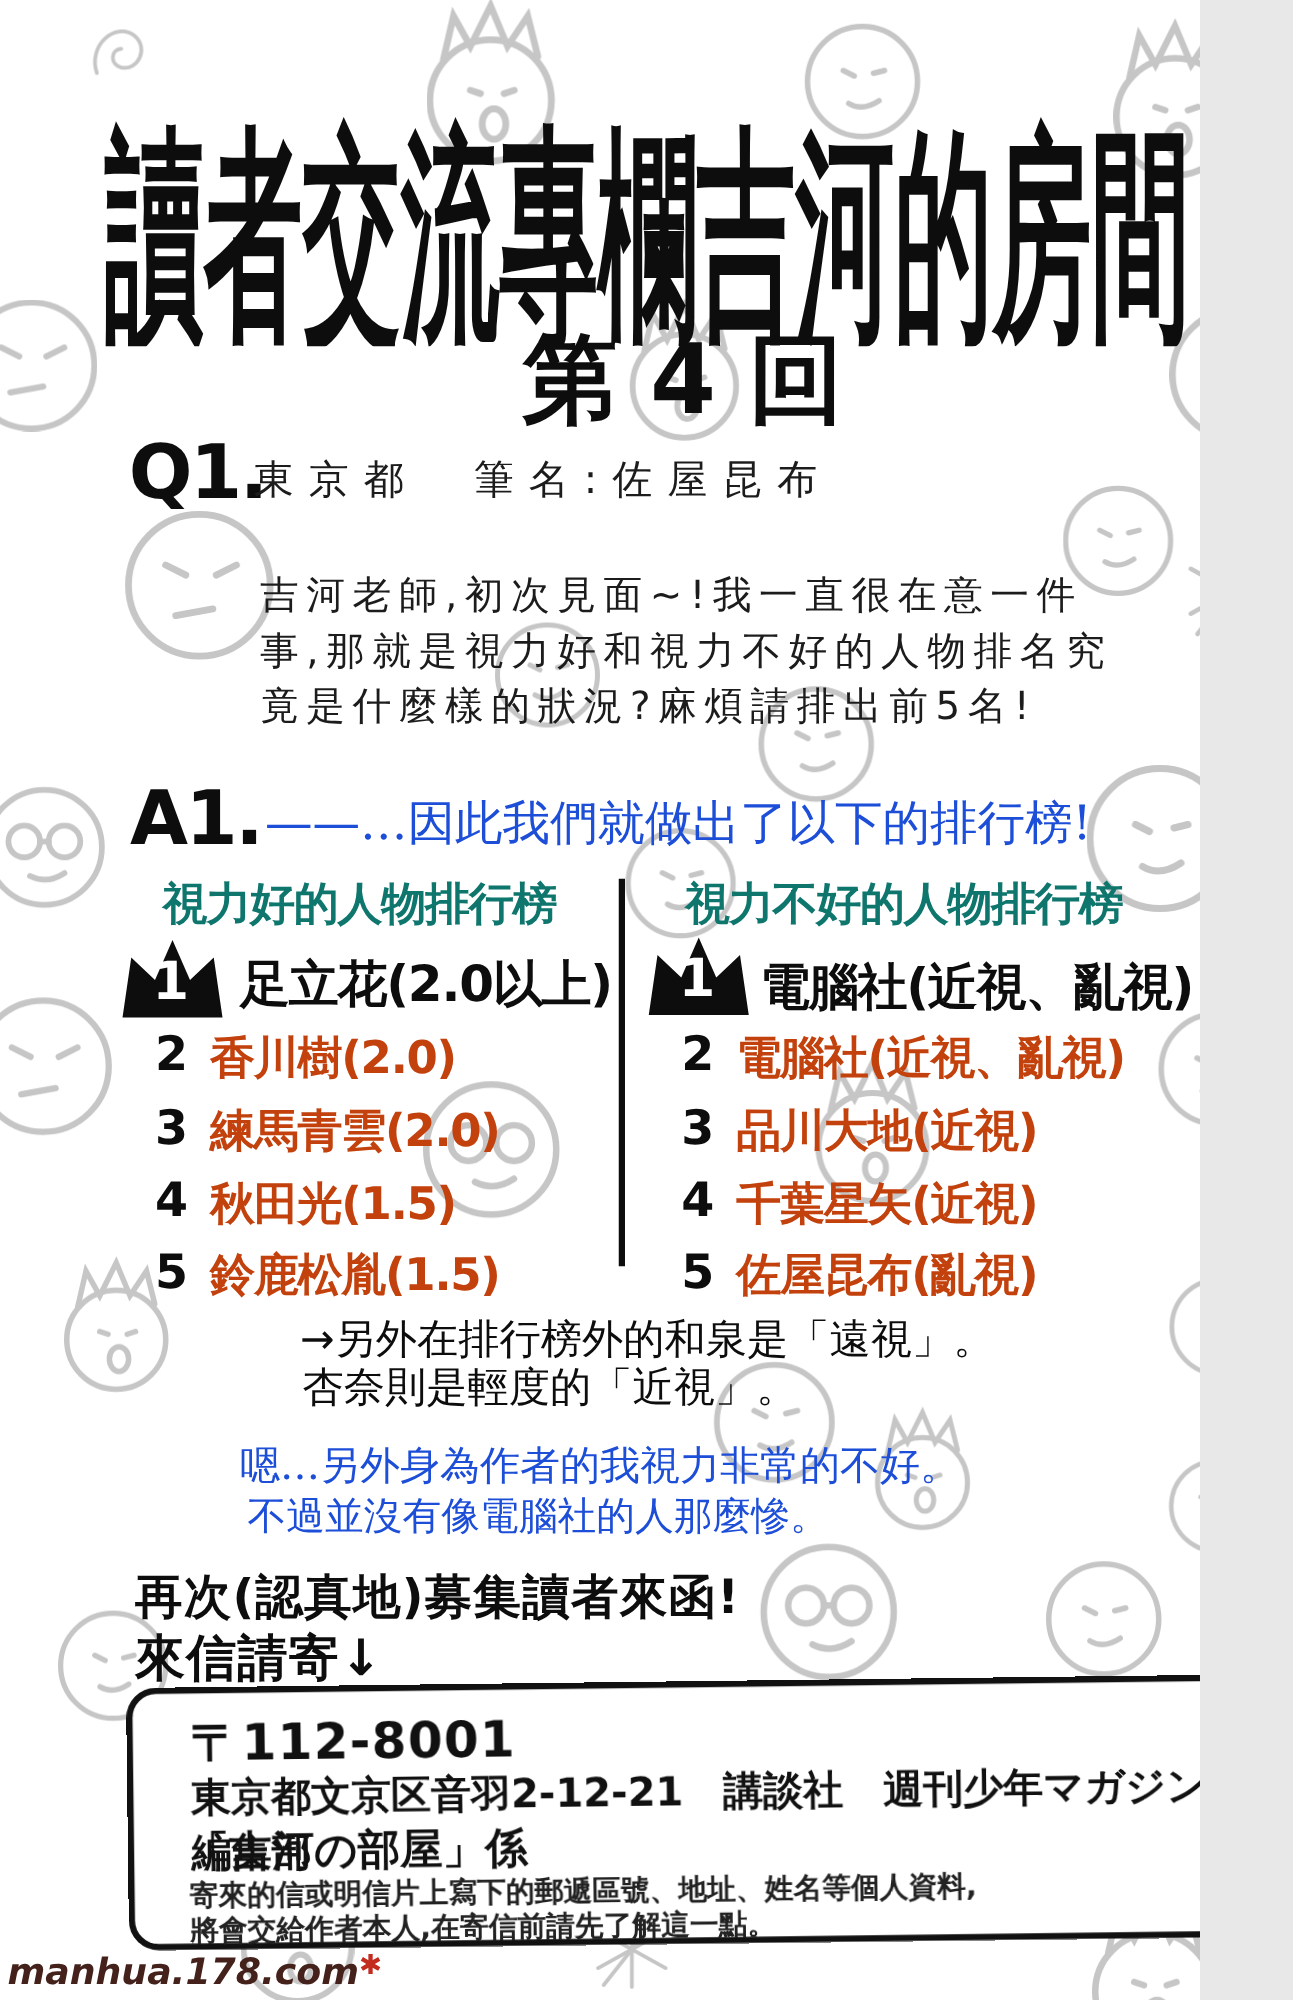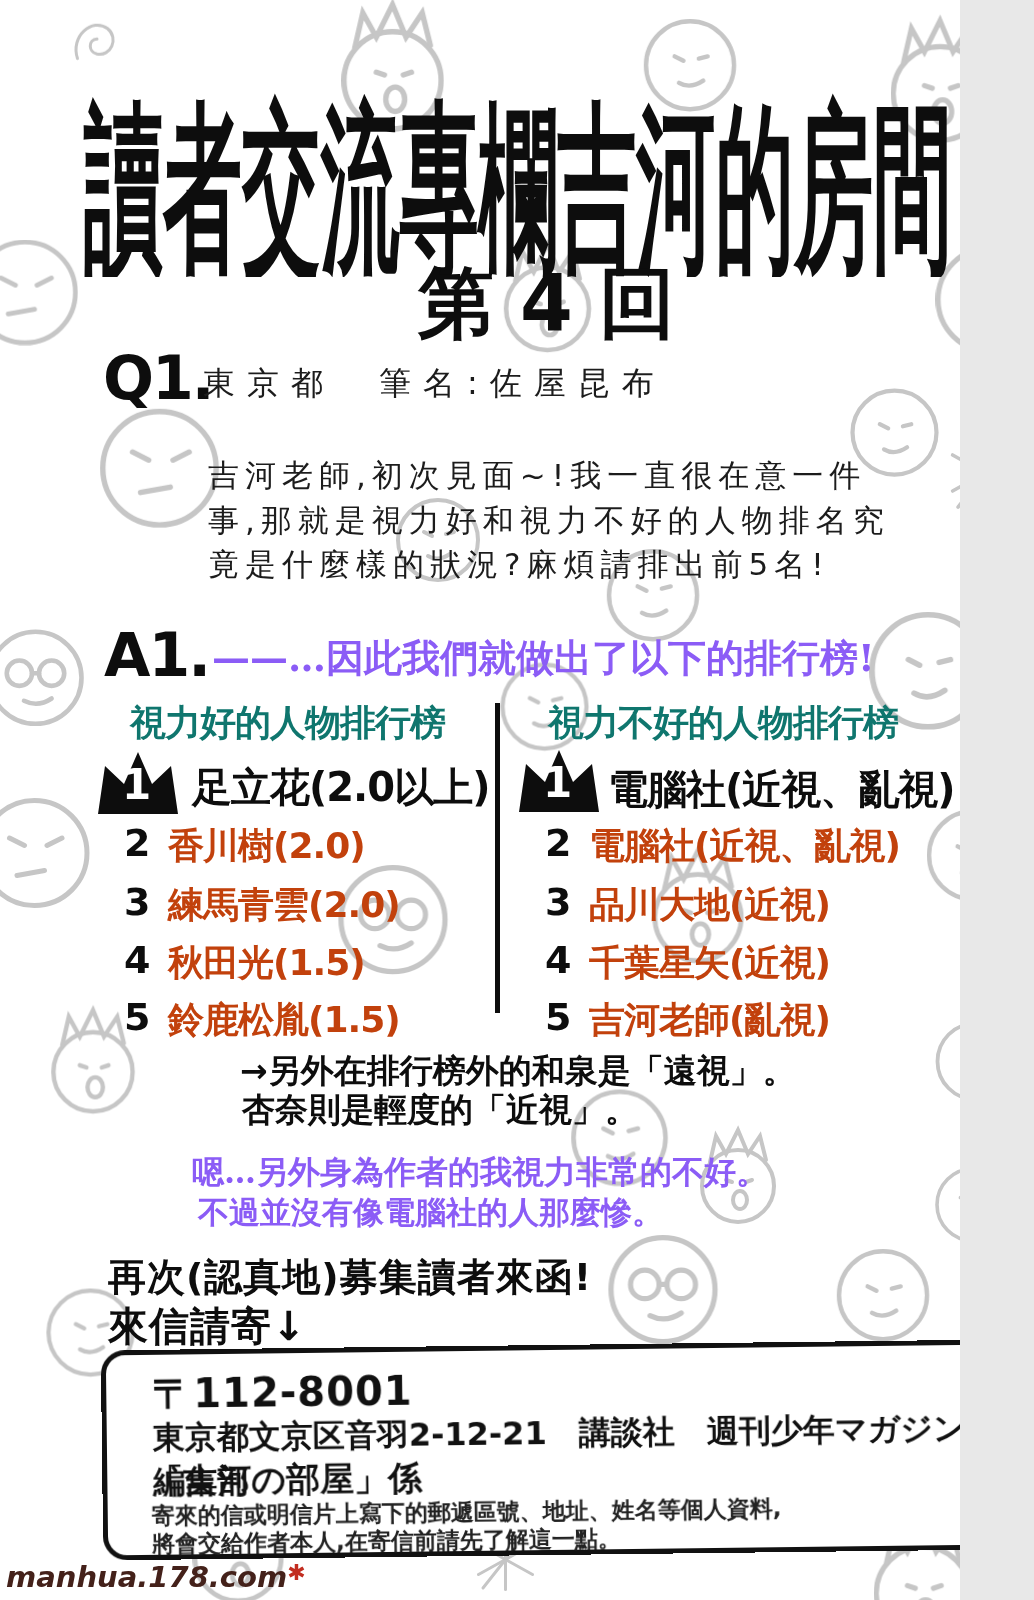--- a/index.html
+++ b/index.html
@@ -12,30 +12,30 @@
   .title-svg{position:absolute;left:80px;top:72px;}
   
   .installment{left:418px;top:254px;font-size:76px;font-weight:900;letter-spacing:26px;
                transform:scaleY(1.02);color:#0d0d0d;}
   
   .qa-label{font-weight:900;font-size:60px;letter-spacing:-2px;color:#0d0d0d;}
   
   .hand{font-size:31px;letter-spacing:6px;color:#1c1c1c;font-weight:400;margin-top:48px;}
   .hand-from{font-size:32px;letter-spacing:12px;color:#1c1c1c;}
   
-  .serifb{font-family:"DejaVu Serif","Liberation Serif",serif;font-weight:700;color:#8b5cf6;}
+  .serifb{font-family:"DejaVu Serif","Liberation Serif",serif;font-weight:400;color:#1d4ed8;}
   
   .rk-header{font-size:36px;font-weight:900;letter-spacing:-1px;color:#0f766e;}
   .rk-first{font-size:40px;font-weight:900;letter-spacing:-1px;color:#0d0d0d;}
   .rk-num{font-size:38px;font-weight:900;color:#0d0d0d;}
   .rk-name{font-size:36px;font-weight:900;letter-spacing:-1px;color:#c2410c;text-align:center;}
   .crown{position:absolute;width:84px;height:66px;}
   .crown .n{position:absolute;left:26px;top:10px;color:#fff;font-size:42px;font-weight:900;}
   .vdiv{position:absolute;left:495px;top:703px;width:5px;height:310px;background:#0d0d0d;}
-  .note-bold{font-size:33px;font-weight:700;letter-spacing:0px;color:#0d0d0d;}
+  .note-bold{font-size:33px;font-weight:400;letter-spacing:0px;color:#0d0d0d;}
   .callout{font-size:38px;font-weight:900;letter-spacing:1px;color:#0d0d0d;}
   
   .addr-box{position:absolute;left:102px;top:1345px;width:886px;height:200px;
             border:5px solid #111;border-radius:24px;background:#fff;transform:rotate(-0.7deg);}
   .addr-postal{position:absolute;left:46px;top:12px;font-size:40px;font-weight:900;letter-spacing:1px;}
   .addr-l1{position:absolute;left:46px;top:62px;font-size:32px;font-weight:900;}
   .addr-l2{position:absolute;left:42px;top:104px;font-size:34px;font-weight:900;}
   .addr-n1{position:absolute;left:44px;top:146px;font-size:23px;font-weight:700;color:#222;}
   .addr-n2{position:absolute;left:44px;top:174px;font-size:23px;font-weight:700;color:#222;}
   .edge-line{position:absolute;left:1006px;top:1385px;width:3px;height:210px;background:#444;}
@@ -164,21 +164,21 @@
   <div class="abs rk-num" style="left:124px;top:995px;">5</div>
   <div class="abs rk-name" style="left:168px;top:996px;">鈴鹿松胤(1.5)</div>
 
   <div class="abs rk-num" style="left:545px;top:821px;">2</div>
   <div class="abs rk-name" style="left:589px;top:822px;">電腦社(近視、亂視)</div>
   <div class="abs rk-num" style="left:545px;top:880px;">3</div>
   <div class="abs rk-name" style="left:589px;top:881px;">品川大地(近視)</div>
   <div class="abs rk-num" style="left:545px;top:938px;">4</div>
   <div class="abs rk-name" style="left:589px;top:939px;">千葉星矢(近視)</div>
   <div class="abs rk-num" style="left:545px;top:995px;">5</div>
-  <div class="abs rk-name" style="left:589px;top:996px;">吉河老師(亂視)</div>
+  <div class="abs rk-name" style="left:589px;top:996px;">佐屋昆布(亂視)</div>
 
   <div class="abs note-bold" style="left:240px;top:1049px;">→另外在排行榜外的和泉是「遠視」。</div>
   <div class="abs note-bold" style="left:242px;top:1088px;">杏奈則是輕度的「近視」。</div>
   <div class="abs serifb" style="left:192px;top:1151px;font-size:32px;text-align:center;">嗯…另外身為作者的我視力非常的不好。</div>
   <div class="abs serifb" style="left:198px;top:1192px;font-size:31px;">不過並沒有像電腦社的人那麼慘。</div>
 
   <div class="abs callout" style="left:108px;top:1252px;">再次(認真地)募集讀者來函!</div>
   <div class="abs callout" style="left:108px;top:1299px;font-size:40px;">來信請寄↓</div>
 
   <div class="addr-box">

